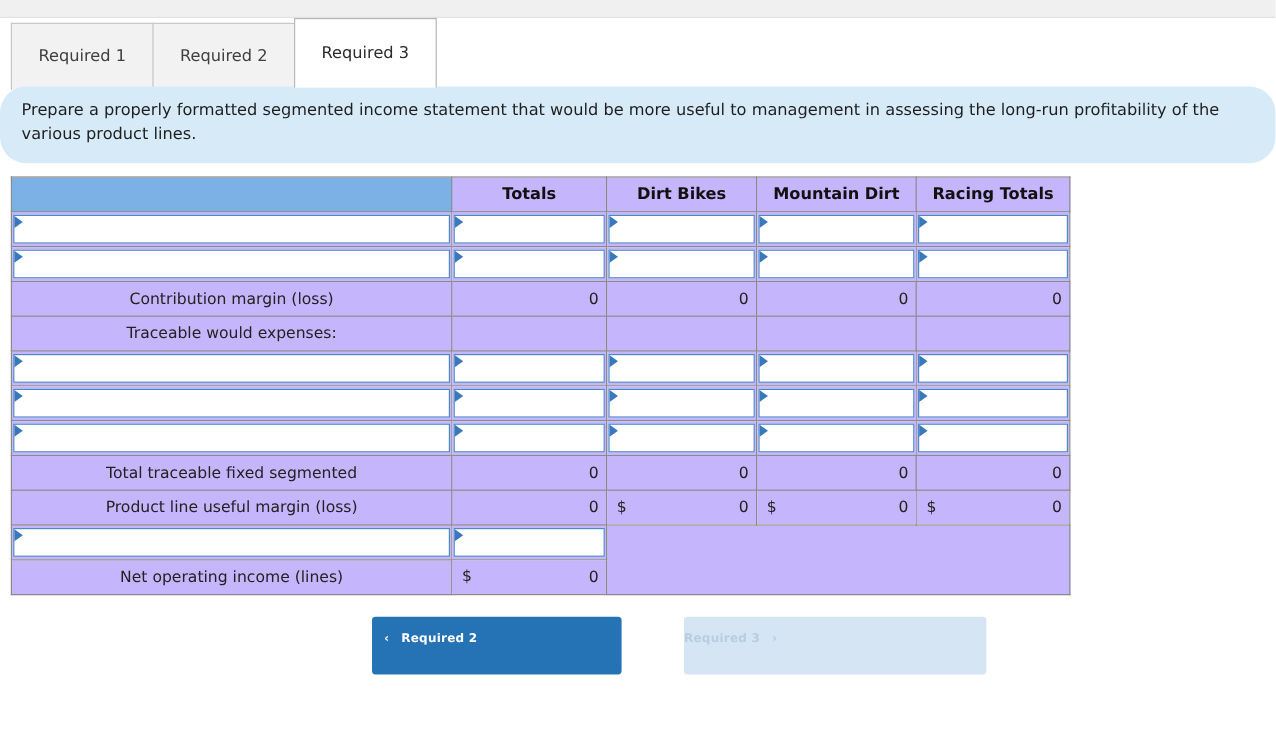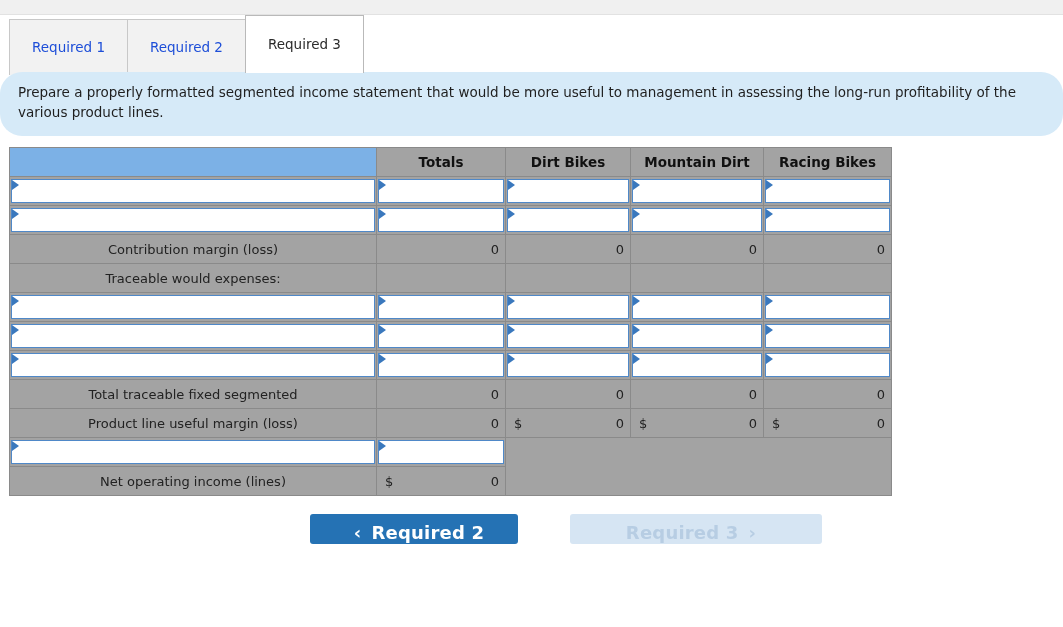--- a/index.html
+++ b/index.html
@@ -32,21 +32,21 @@
     padding-left: 9px;
     box-sizing: border-box;
   }
   .tab {
     display: inline-block;
     box-sizing: border-box;
     height: 56px;
     line-height: 54px;
     padding: 0 22px;
     font-size: 13.5px;
-    color: #1d4ed8;
+    color: #404040;
     background: #f2f2f2;
     border: 1px solid #c8c8c8;
     border-bottom: none;
     vertical-align: bottom;
     margin-right: -1px;
     position: relative;
     top: 2px;
   }
   .tab.active {
     background: #ffffff;
@@ -80,21 +80,21 @@
     table-layout: fixed;
     width: 882px;
     font-size: 13px;
   }
   table.sheet td, table.sheet th {
     border: 1px solid #8a8a8a;
     height: 29px;
     box-sizing: border-box;
     padding: 0 6px;
     vertical-align: middle;
-    background: #a3a3a3;
+    background: #c4b5fd;
   }
   th.hdr {
     background: #7cb1e6;
     color: #111111;
     font-weight: bold;
     text-align: center;
     font-size: 13.5px;
     height: 30px;
   }
   th.hdr.blank { background: #7cb1e6; }
@@ -155,24 +155,24 @@
 
   
   .nav {
     margin-top: 18px;
     padding-left: 310px;
   }
   .nav-btn {
     display: inline-block;
     box-sizing: border-box;
     width: 208px;
-    height: 30px;
+    height: 48px;
     line-height: 38px;
-    text-align: center;
-    font-size: 18px;
+    text-align: left;
+    font-size: 10px;
     font-weight: bold;
     border-radius: 3px;
     border: none;
     letter-spacing: .2px;
   }
   .nav-prev {
     background: #2572b4;
     color: #ffffff;
   }
   .nav-next {
@@ -204,21 +204,21 @@
         <col class="c-dirt">
         <col class="c-mtn">
         <col class="c-rac">
   </colgroup>
   <thead>
     <tr>
       <th class="hdr blank"></th>
       <th class="hdr">Totals</th>
       <th class="hdr">Dirt Bikes</th>
       <th class="hdr">Mountain Dirt</th>
-      <th class="hdr">Racing Bikes</th>
+      <th class="hdr">Racing Totals</th>
     </tr>
   </thead>
   <tbody>
 
     <tr>
       <td class="entry">
             <div class="entry-box">
               <span class="tri"></span>
             </div>
           </td>

